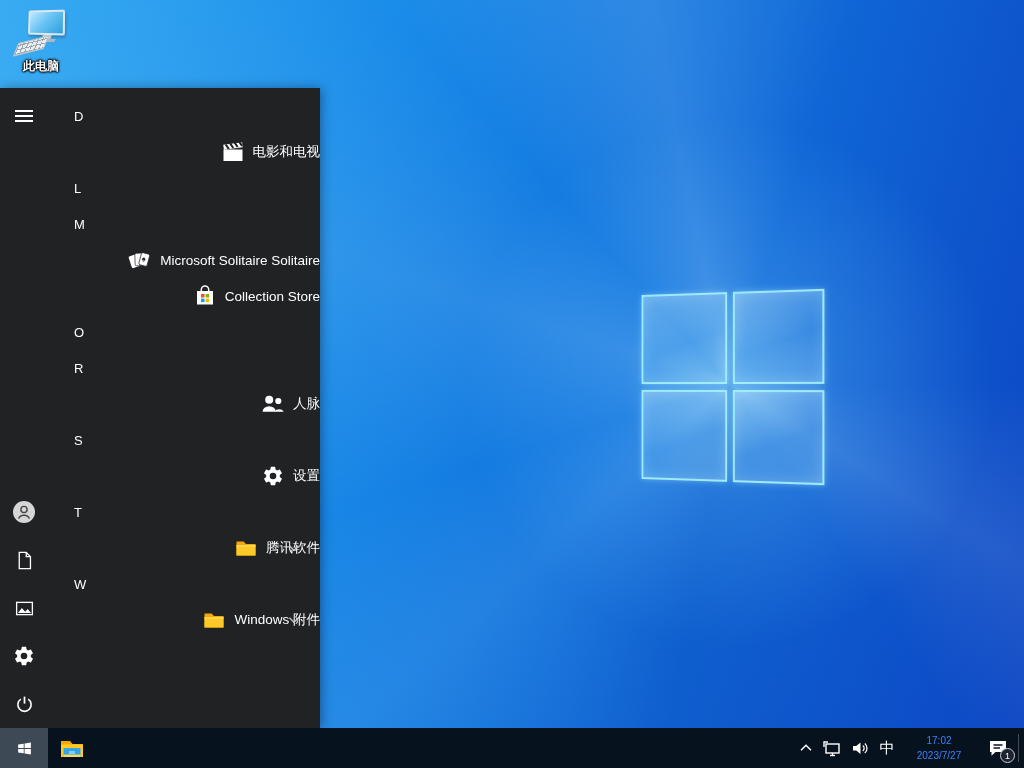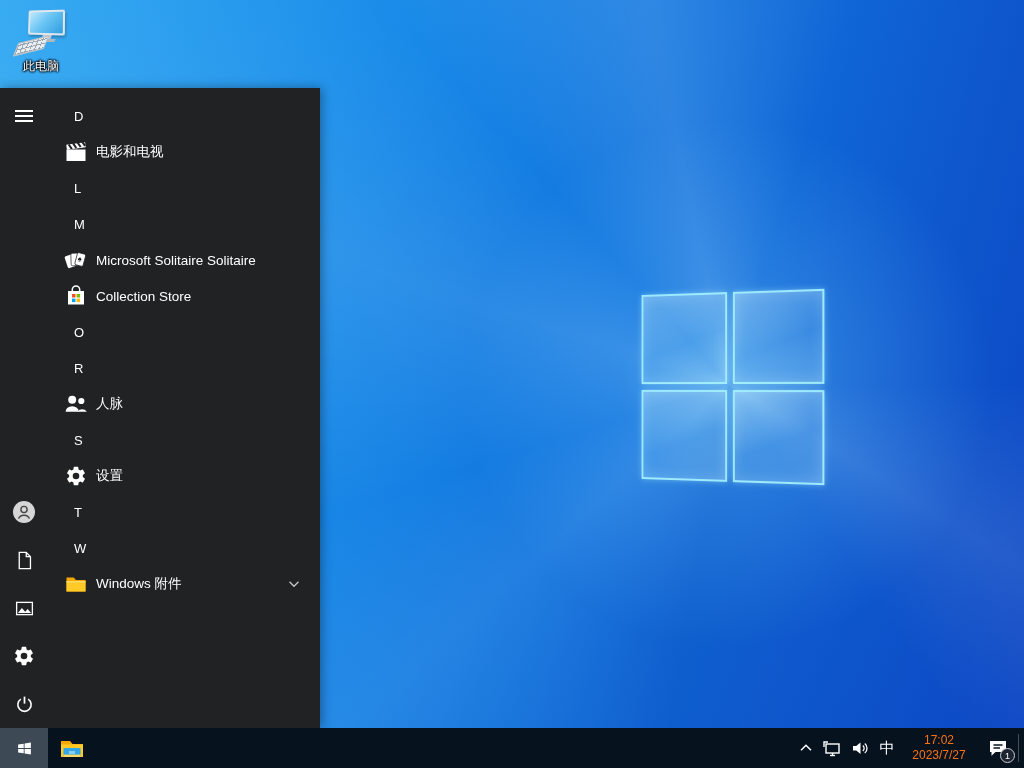--- a/index.html
+++ b/index.html
@@ -33,47 +33,47 @@
     transform:perspective(140px) rotateY(-16deg) rotateX(4deg); box-shadow:1px 2px 3px rgba(0,0,0,.25); }
   .pc-neck { position:absolute; left:27px; top:27px; width:9px; height:5px; background:#c2cbd2; transform:skewX(-18deg); }
   .pc-base { position:absolute; left:22px; top:31px; width:18px; height:3px; background:#aeb8c0; transform:skewX(-30deg); }
   .pc-keyboard { position:absolute; left:0px; top:32px; width:32px; height:12px;
     background:
       repeating-linear-gradient(90deg, rgba(140,150,158,.8) 0 1px, transparent 1px 5px),
       repeating-linear-gradient(0deg, rgba(140,150,158,.8) 0 1px, transparent 1px 4px),
       #e8edf1;
     transform:rotate(-14deg) skewX(-36deg); border:1px solid #b9c2c9; border-radius:1px; }
   .desktop-icon .label { margin-top:2px; font-size:12px; color:#fff;
-    text-shadow:0 1px 2px #000, 1px 0 2px #000, -1px 0 2px #000, 0 -1px 2px #000; }
+    text-shadow:0 1px 2px #000, 1px 0 2px #000, -1px 0 2px #000, 0 -1px 2px #000;font-weight:bold; }
 
   
   #start-menu { position:absolute; left:0; top:88px; width:320px; height:640px;
     background:#212224; overflow:hidden; box-shadow:2px 0 10px rgba(0,0,0,.35); }
   #rail { position:absolute; left:0; top:0; width:48px; height:640px; }
   .rail-btn { position:absolute; left:0; width:48px; height:48px; display:flex; align-items:center; justify-content:center; cursor:pointer; }
   .hamburger { width:18px; }
   .hamburger span { display:block; height:2px; background:#fff; margin:3px 0; }
 
   #app-list { position:absolute; left:48px; top:10px; width:272px; }
   .letter-row, .app-row { height:36px; display:flex; align-items:center; position:relative; cursor:pointer; }
   .letter-row { padding-left:26px; font-size:13px; color:#fff; }
-  .app-row { padding-left:16px; }
+  .app-row { padding-left:16px;justify-content:flex-end; }
   .app-row .app-icon { width:24px; height:24px; flex:0 0 24px; display:flex; align-items:center; justify-content:center; }
   .app-row .app-label { margin-left:8px; font-size:13.5px; color:#fff; white-space:nowrap; }
   .app-row .chev { position:absolute; right:18px; top:10px; }
 
   
   #taskbar { position:absolute; left:0; top:728px; width:1024px; height:40px; background:#07121f;
     display:flex; align-items:stretch; }
   .tb-btn { width:48px; display:flex; align-items:center; justify-content:center; cursor:pointer; }
   #start-btn { background:#3d4a55; }
   #tray { margin-left:auto; display:flex; align-items:stretch; }
   .tray-btn { display:flex; align-items:center; justify-content:center; cursor:pointer; padding:0 4px; }
   #ime { color:#fff; font-size:15px; width:26px; }
-  #clock { flex-direction:column; width:78px; color:#f97316; font-size:12px; line-height:15px; text-align:center; }
+  #clock { flex-direction:column; width:78px; color:#3b82f6; font-size:10px; line-height:15px; text-align:center; }
   #action-center { position:relative; width:40px; }
   #notif-badge { position:absolute; right:3px; bottom:5px; width:15px; height:15px; border-radius:50%;
     background:#1d2430; border:1.5px solid #c8cdd4; color:#fff; font-size:9px;
     display:flex; align-items:center; justify-content:center; }
   #tb-sep { width:1px; margin:6px 0; background:rgba(255,255,255,.25); }
   #show-desktop { width:5px; cursor:pointer; }
   svg { display:block; }
 </style>
 </head>
 <body>
@@ -208,20 +208,35 @@
         <div class="letter-row">S</div>
         <div class="app-row">
           <span class="app-icon">
             <svg width="22" height="22" viewBox="0 0 24 24">
               <path fill="#fff" fill-rule="evenodd" d="M19.4 13c.04-.33.06-.66.06-1s-.02-.67-.07-1l2.1-1.64a.5.5 0 0 0 .12-.64l-2-3.46a.5.5 0 0 0-.6-.22l-2.48 1a7.6 7.6 0 0 0-1.72-1l-.38-2.62A.5.5 0 0 0 14 2h-4a.5.5 0 0 0-.5.42l-.38 2.62c-.62.26-1.2.6-1.72 1l-2.48-1a.5.5 0 0 0-.6.22l-2 3.46a.5.5 0 0 0 .12.64L4.56 11c-.05.33-.07.66-.07 1s.02.67.07 1l-2.12 1.64a.5.5 0 0 0-.12.64l2 3.46c.13.22.39.3.6.22l2.48-1c.52.4 1.1.74 1.72 1l.38 2.62a.5.5 0 0 0 .5.42h4a.5.5 0 0 0 .5-.42l.38-2.62a7.6 7.6 0 0 0 1.72-1l2.48 1c.22.08.47 0 .6-.22l2-3.46a.5.5 0 0 0-.12-.64L19.4 13zM12 15.6A3.6 3.6 0 1 1 12 8.4a3.6 3.6 0 0 1 0 7.2z"></path>
             </svg>
           </span>
           <span class="app-label">设置</span>
         </div>
         <div class="letter-row">T</div>
+        <div class="app-row">
+          <span class="app-icon">
+            <svg width="24" height="24" viewBox="0 0 24 24">
+              <path d="M2.5 5.5 h7.2 l2.2 2.6 H21.5 V19.5 H2.5 Z" fill="#f5a800"></path>
+              <path d="M2.5 9 H21.5 V19.5 H2.5 Z" fill="#ffca28"></path>
+              <path d="M2.5 9 H21.5 V10.6 H2.5 Z" fill="#ffd862"></path>
+            </svg>
+          </span>
+          <span class="app-label">腾讯软件</span>
+          <span class="chev">
+            <svg width="16" height="16" viewBox="0 0 16 16">
+              <path d="M3.5 5.8 L8 10.3 L12.5 5.8" stroke="#c8c8c8" stroke-width="1.3" fill="none"></path>
+            </svg>
+          </span>
+        </div>
         <div class="letter-row">W</div>
         <div class="app-row">
           <span class="app-icon">
             <svg width="24" height="24" viewBox="0 0 24 24">
               <path d="M2.5 5.5 h7.2 l2.2 2.6 H21.5 V19.5 H2.5 Z" fill="#f5a800"></path>
               <path d="M2.5 9 H21.5 V19.5 H2.5 Z" fill="#ffca28"></path>
               <path d="M2.5 9 H21.5 V10.6 H2.5 Z" fill="#ffd862"></path>
             </svg>
           </span>
           <span class="app-label">Windows 附件</span>

